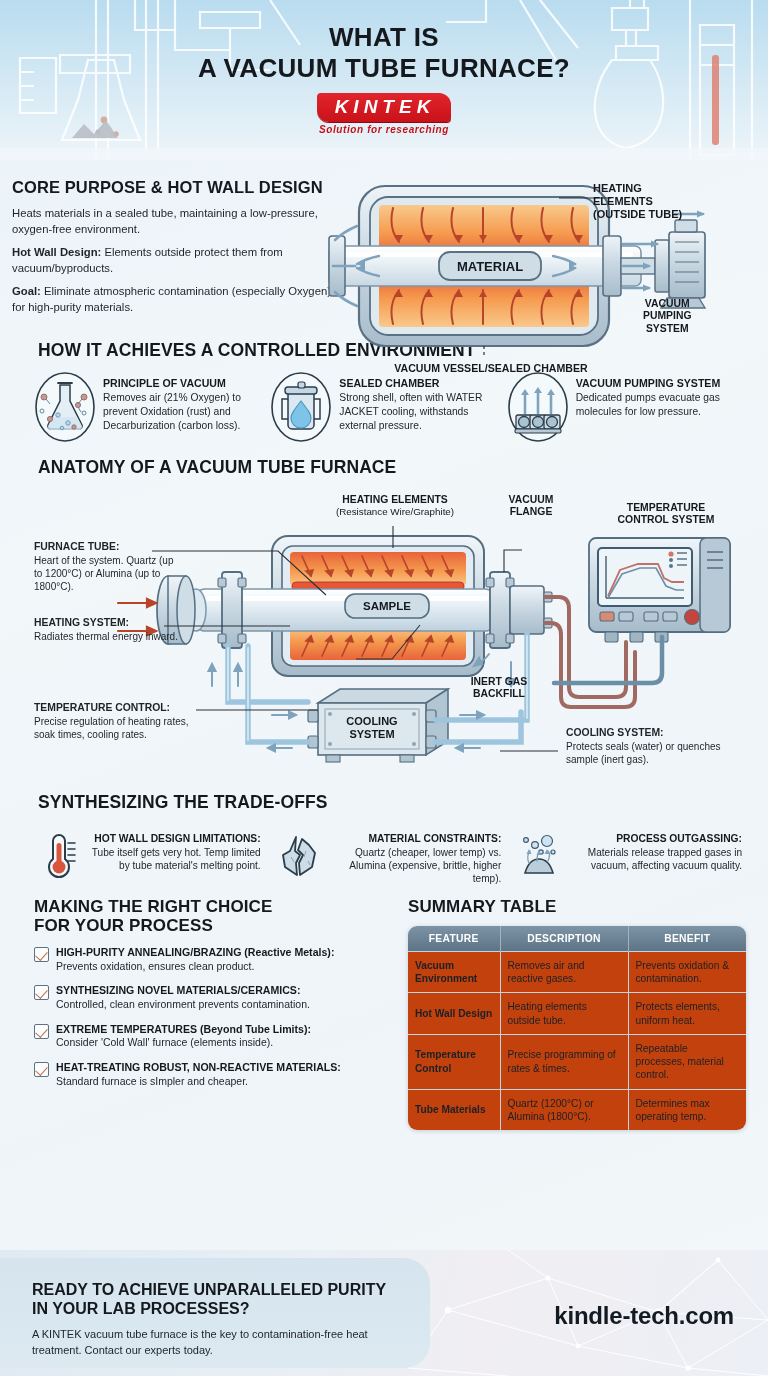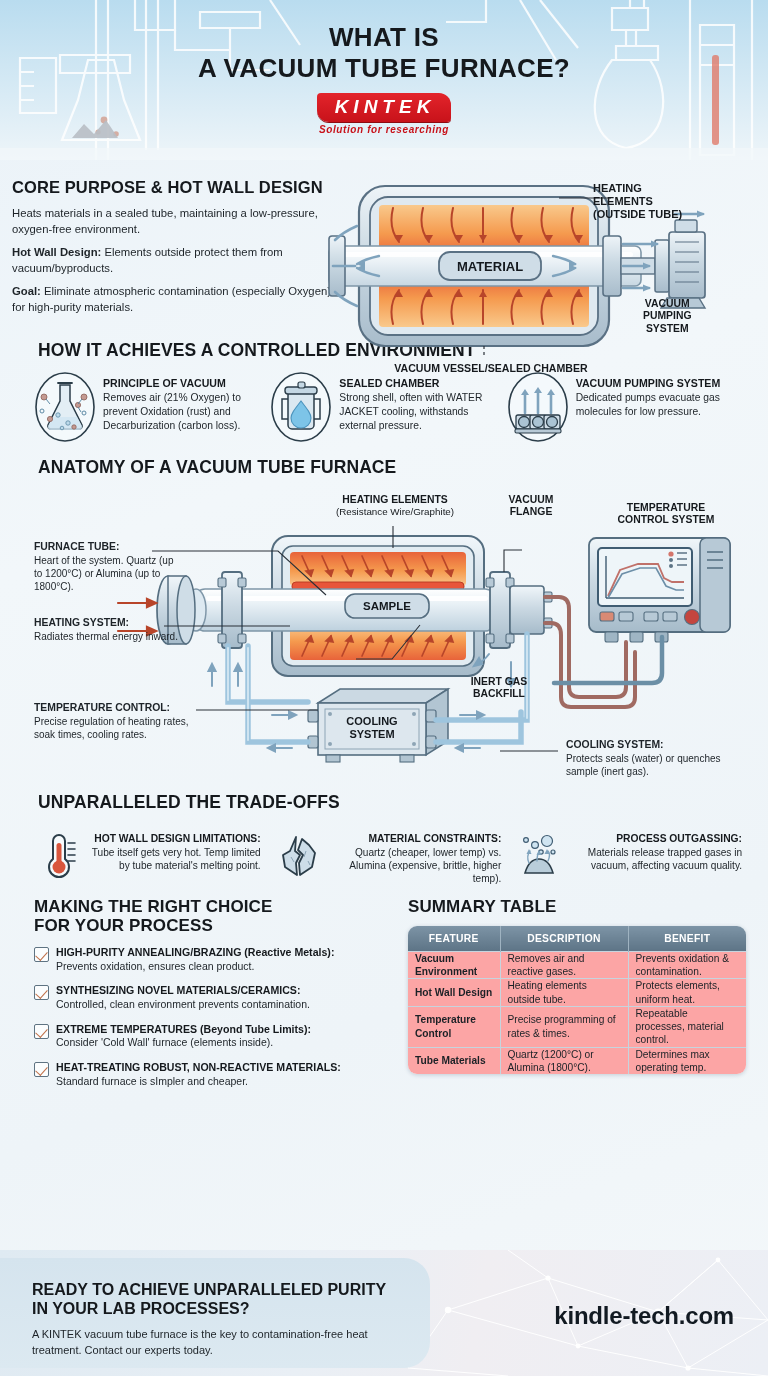--- a/index.html
+++ b/index.html
@@ -139,23 +139,23 @@
     table-layout: fixed;
   }
   table.sum th {
     background: linear-gradient(180deg,#7d94a6 0%,#5d7486 100%);
     color: #fff; font-size: 10.3px; font-weight: bold;
     padding: 7px 4px; letter-spacing: .3px;
     border-right: 1px solid #9fb3c1;
   }
   table.sum th:last-child { border-right: none; }
   table.sum td {
-    font-size: 10.2px; color: #1b2126; padding: 0 7px;
+    font-size: 10.2px; color: #1b2126; padding: 7px 7px;
     border-top: 1px solid #c6d4de; border-right: 1px solid #c6d4de;
-    line-height: 1.3; vertical-align: middle; background: #fca5a5;
+    line-height: 1.3; vertical-align: middle; background: #c2410c;
   }
   table.sum td:last-child { border-right: none; }
   table.sum td.feat { font-weight: bold; width: 92px; }
   table.sum col.c2 { width: 128px; }
 
   
   .footer {
     position: absolute; left: 0; bottom: 0; width: 768px; height: 126px;
     background: linear-gradient(100deg,#dfeaf2 0%,#e9eff5 40%,#f0eef2 62%,#eceff5 100%);
     overflow: hidden;
@@ -673,28 +673,28 @@
     </div>
     <div class="an-cap" style="left:486px;top:8px;width:90px">
       VACUUM<br>FLANGE
     </div>
     <div class="an-cap" style="left:596px;top:16px;width:140px">
       TEMPERATURE<br>CONTROL SYSTEM
     </div>
     <div class="an-cap" style="left:452px;top:190px;width:94px">
       INERT GAS<br>BACKFILL
     </div>
-    <div class="an-lbl" style="left:566px;top:252px;width:180px">
+    <div class="an-lbl" style="left:566px;top:240px;width:180px">
       <b>COOLING SYSTEM:</b><br>
       <span>Protects seals (water) or quenches sample (inert gas).</span>
     </div>
   </div>
 
   <div class="sec sec4">
-    <h2 class="sec-title">UNPARALLELED THE TRADE-OFFS</h2>
+    <h2 class="sec-title">SYNTHESIZING THE TRADE-OFFS</h2>
     <div class="tcards">
 
       <div class="tcard">
         <div class="ic">
           <svg viewBox="0 0 44 46" width="44" height="46">
             <path d="M17 8 a6 6 0 0 1 12 0 v18 a10 10 0 1 1 -12 0z" fill="#f7fbfd" stroke="#2b3d49" stroke-width="2"></path>
             <circle cx="23" cy="34" r="6.5" fill="#d9563d"></circle>
             <rect x="20.5" y="10" width="5" height="22" rx="2.5" fill="#d9563d"></rect>
             <g stroke="#2b3d49" stroke-width="1.6" stroke-linecap="round">
               <path d="M32 10 h7 M32 16 h7 M32 22 h7 M32 28 h7"></path>

